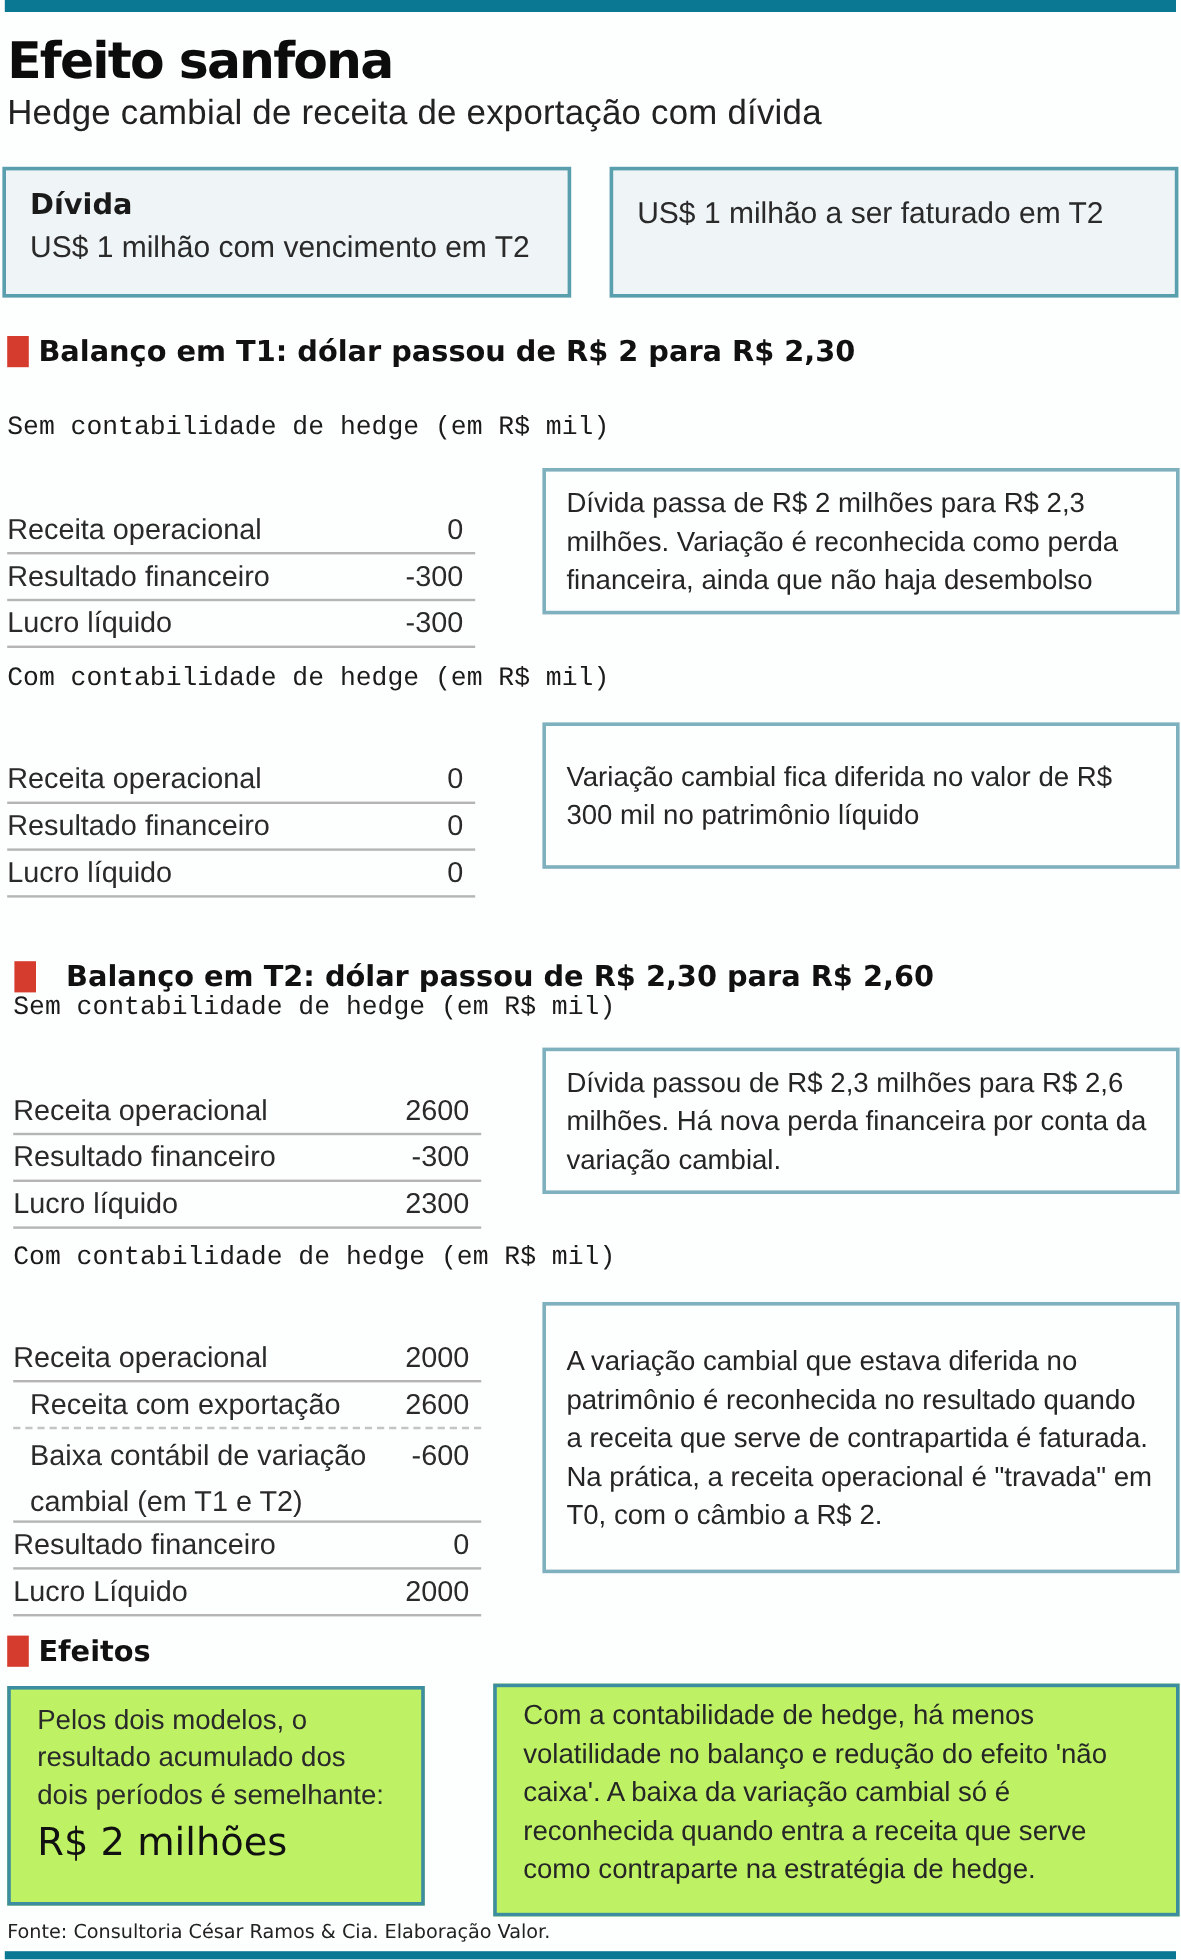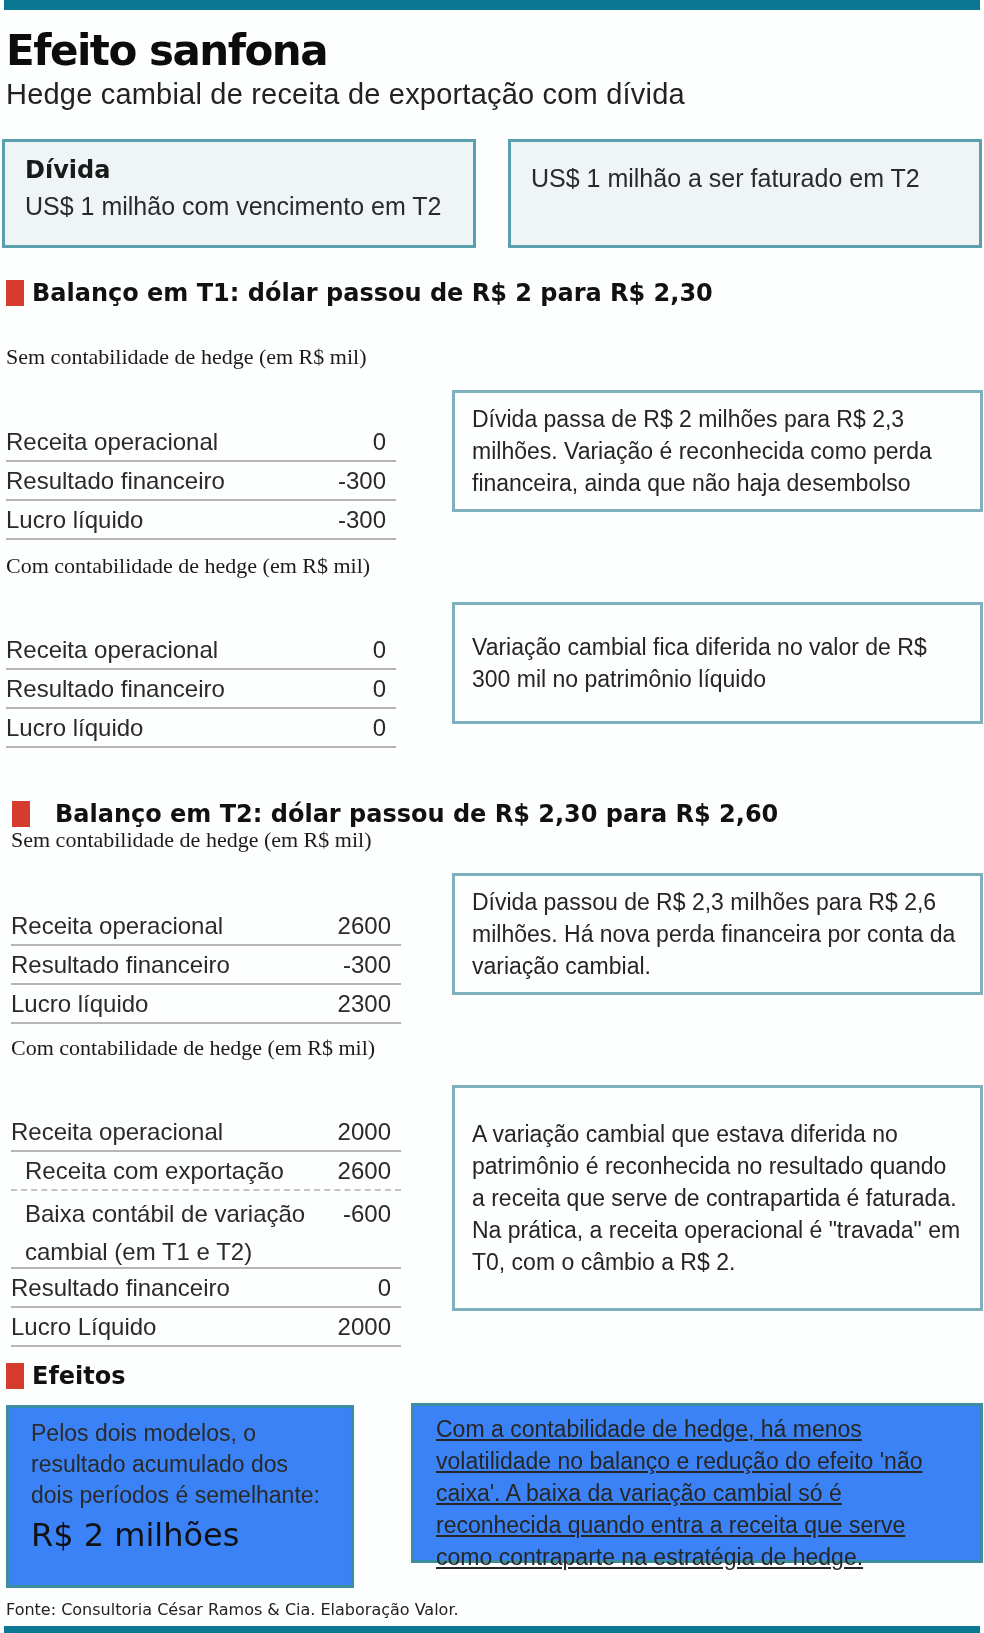--- a/index.html
+++ b/index.html
@@ -14,36 +14,36 @@
 
     .infobox { position: absolute; top: 139px; height: 109px; border: 3px solid #5a9fae; background: #eff4f6; padding: 14px 20px; }
     .infobox .ib-head { font-family: "DejaVu Sans", sans-serif; font-weight: bold; font-size: 24px; color: #1a1a1a; }
     .infobox .ib-text { font-size: 25px; color: #2a2a2a; margin-top: 8px; }
     #box-divida { left: 2px; width: 474px; }
     #box-export { left: 508px; width: 474px; }
 
     .section-head { position: absolute; font-family: "DejaVu Sans", sans-serif; font-weight: bold; font-size: 24px; color: #111; display: flex; align-items: center; }
     .section-head .marker { display: inline-block; width: 18px; height: 26px; background: #d63c2e; margin-right: 8px; }
 
-    .sub-head { position: absolute; font-family: Liberation Serif, serif; font-size: 22px; color: #1b1b1b; }
+    .sub-head { position: absolute; font-family: Liberation Mono, monospace; font-size: 22px; color: #1b1b1b; }
 
     .tbl { position: absolute; width: 390px; margin-top: 33px; }
     .tbl .row { display: flex; justify-content: space-between; align-items: center; height: 39px; border-bottom: 2px solid #b5b5b5; font-size: 24px; color: #2a2a2a; padding-right: 10px; }
     .tbl .row.sub { padding-left: 14px; gap: 16px; }
     .tbl .row.dashed { border-bottom: 2px dashed #c4c4c4; }
     .tbl .row.tall { height: 78px; align-items: flex-start; padding-top: 4px; }
     .tbl .row.tall .lbl { line-height: 38px; }
     .tbl .row.tall .val { line-height: 38px; }
 
     .note { position: absolute; border: 3px solid #7fb0bd; background: #fdfefe; padding: 10px 17px; font-size: 23px; line-height: 32px; color: #252525; display: flex; align-items: center; }
 
-    .effbox { position: absolute; border: 3px solid #3d8da0; background: #3b82f6; }
+    .effbox { position: absolute; border: 3px solid #3d8da0; background: #bef264; }
     #eff-left { left: 6px; top: 1405px; width: 348px; height: 183px; padding: 10px 22px; font-size: 23px; line-height: 31px; color: #2a2a2a; }
     #eff-left .big { font-size: 32px; font-family: "DejaVu Sans", sans-serif; color: #111; margin-top: 4px; line-height: 40px; }
-    #eff-right { left: 411px; top: 1403px; width: 572px; height: 160px; padding: 7px 22px; font-size: 23px; line-height: 32px; color: #262626; text-decoration: underline; }
+    #eff-right { left: 411px; top: 1403px; width: 572px; height: 194px; padding: 7px 22px; font-size: 23px; line-height: 32px; color: #262626; }
 
     .source { position: absolute; left: 6px; top: 1600px; font-size: 16px; font-family: "DejaVu Sans", sans-serif; color: #222; }
   </style>
 </head>
 <body>
 
 <div class="topbar"></div>
 
 <h1 class="title">Efeito sanfona</h1>
 <div class="subtitle">Hedge cambial de receita de exportação com dívida</div>

